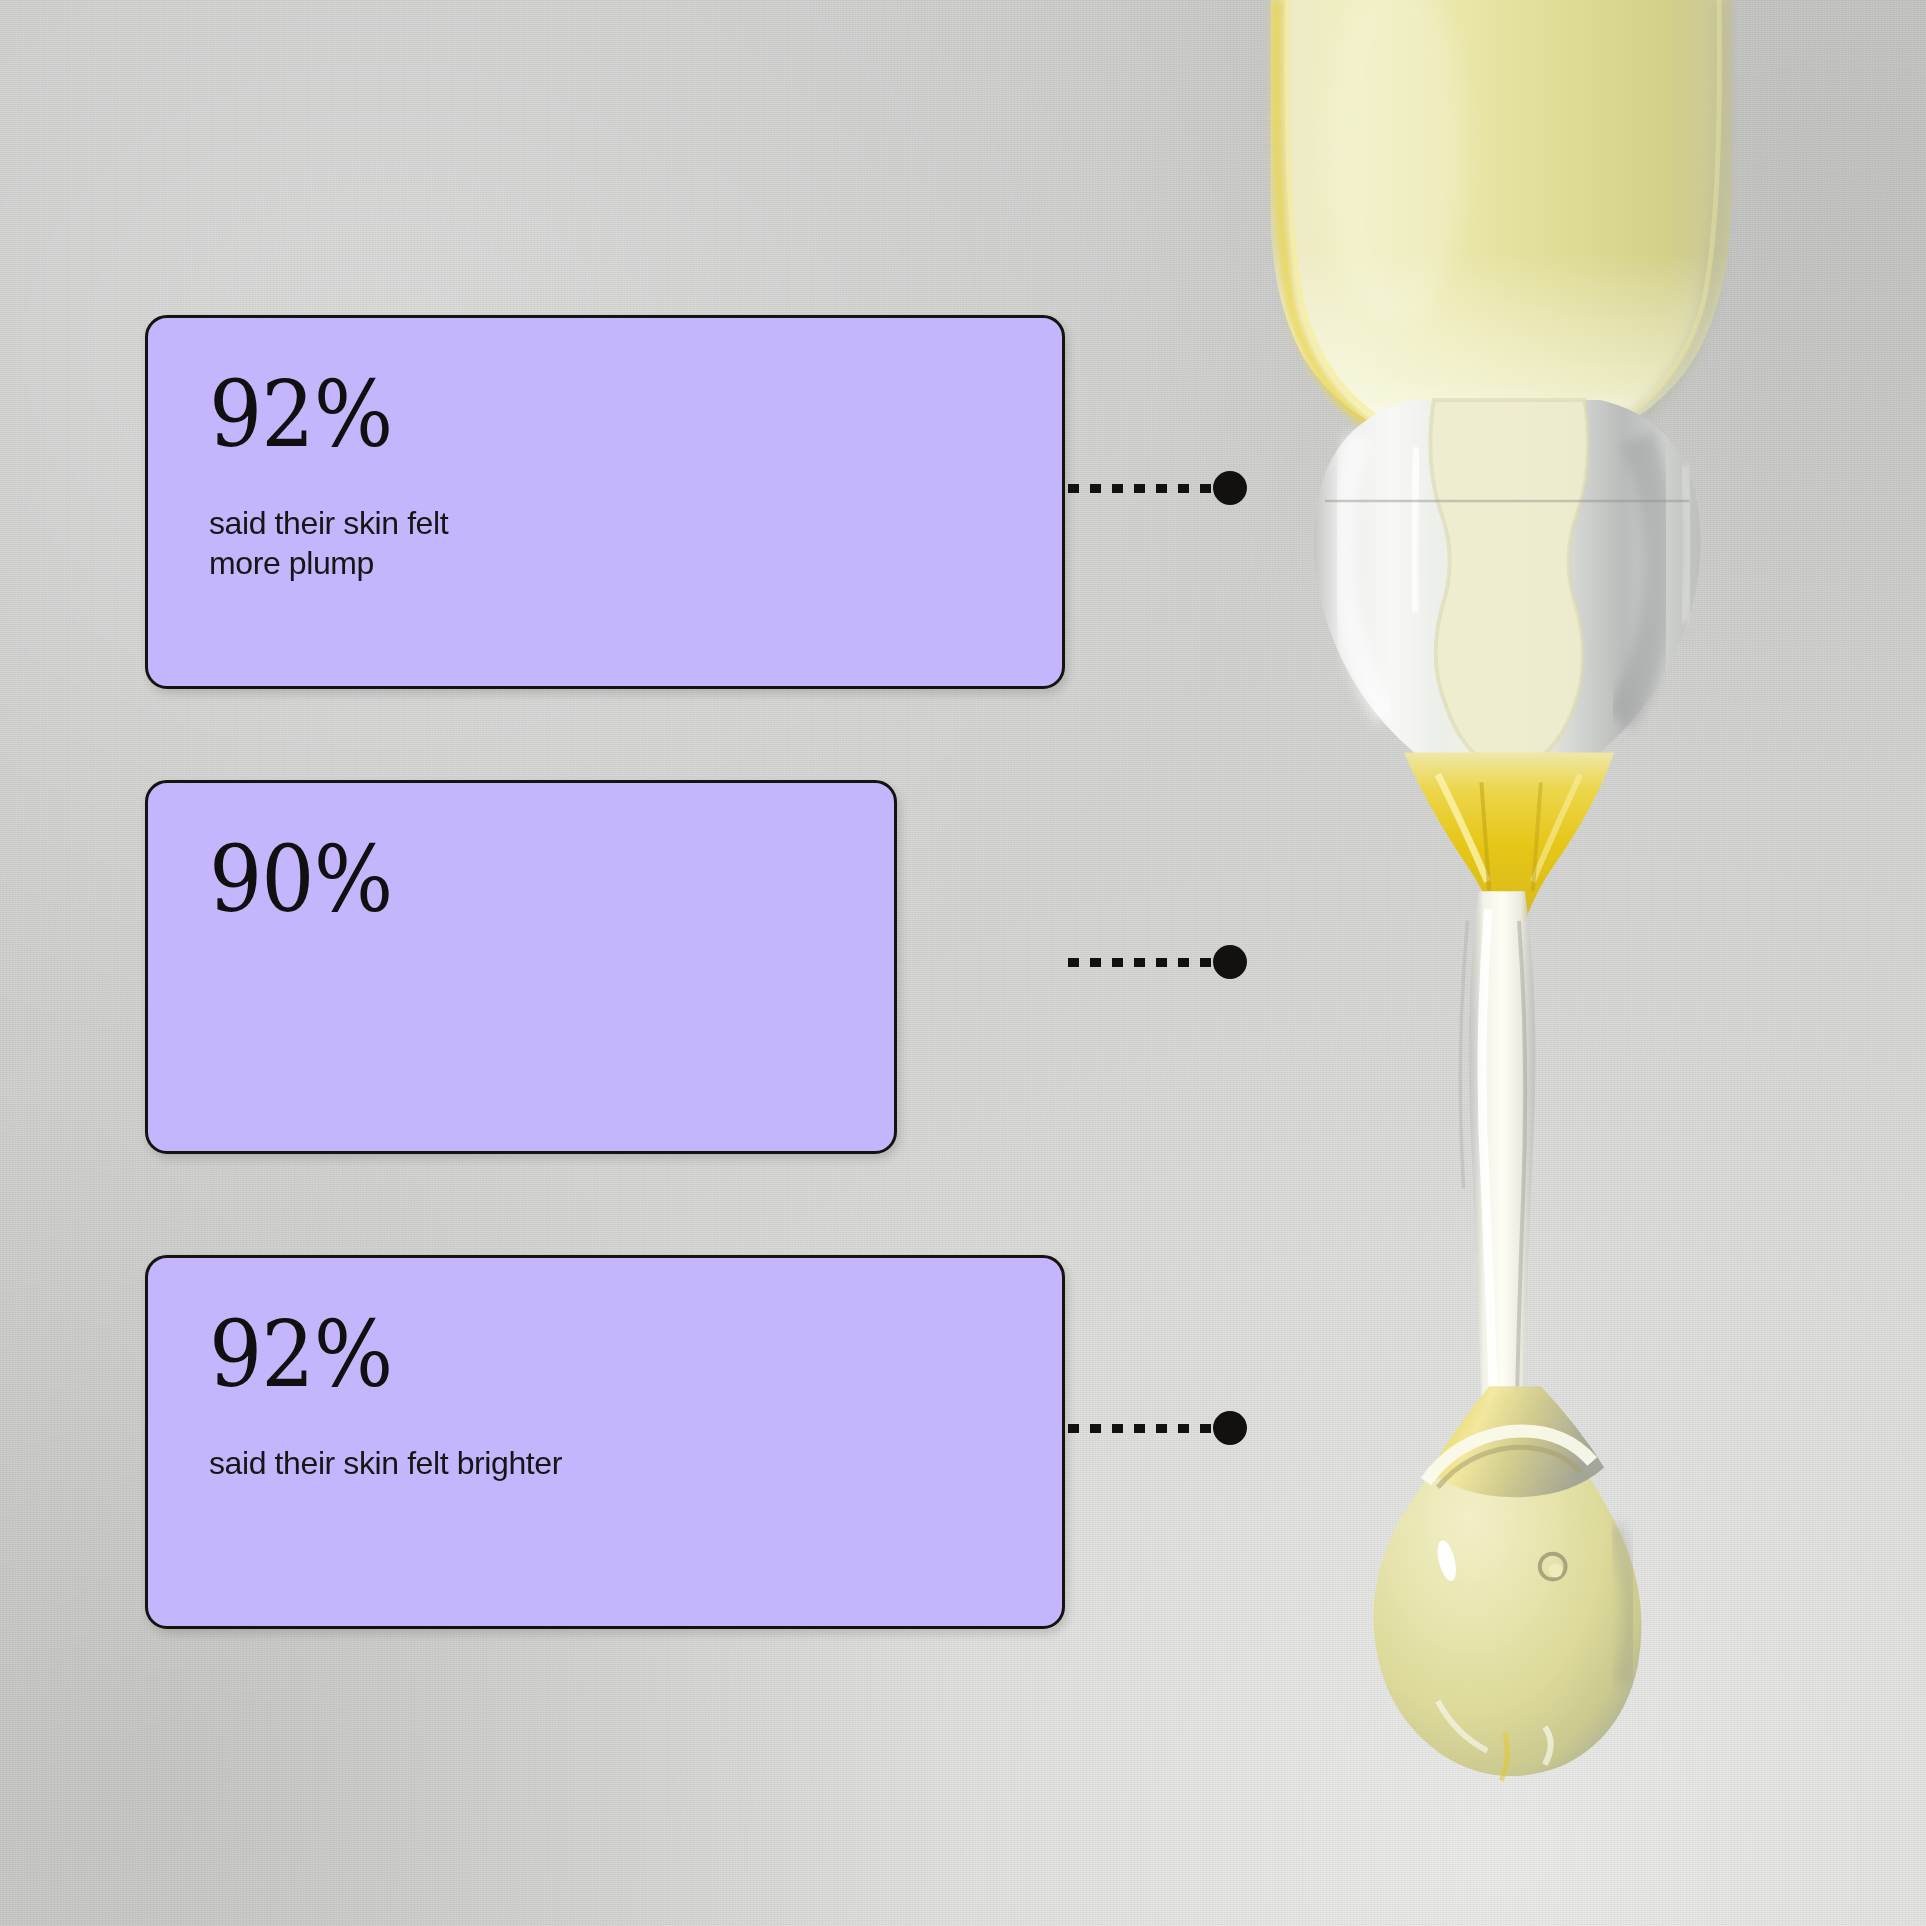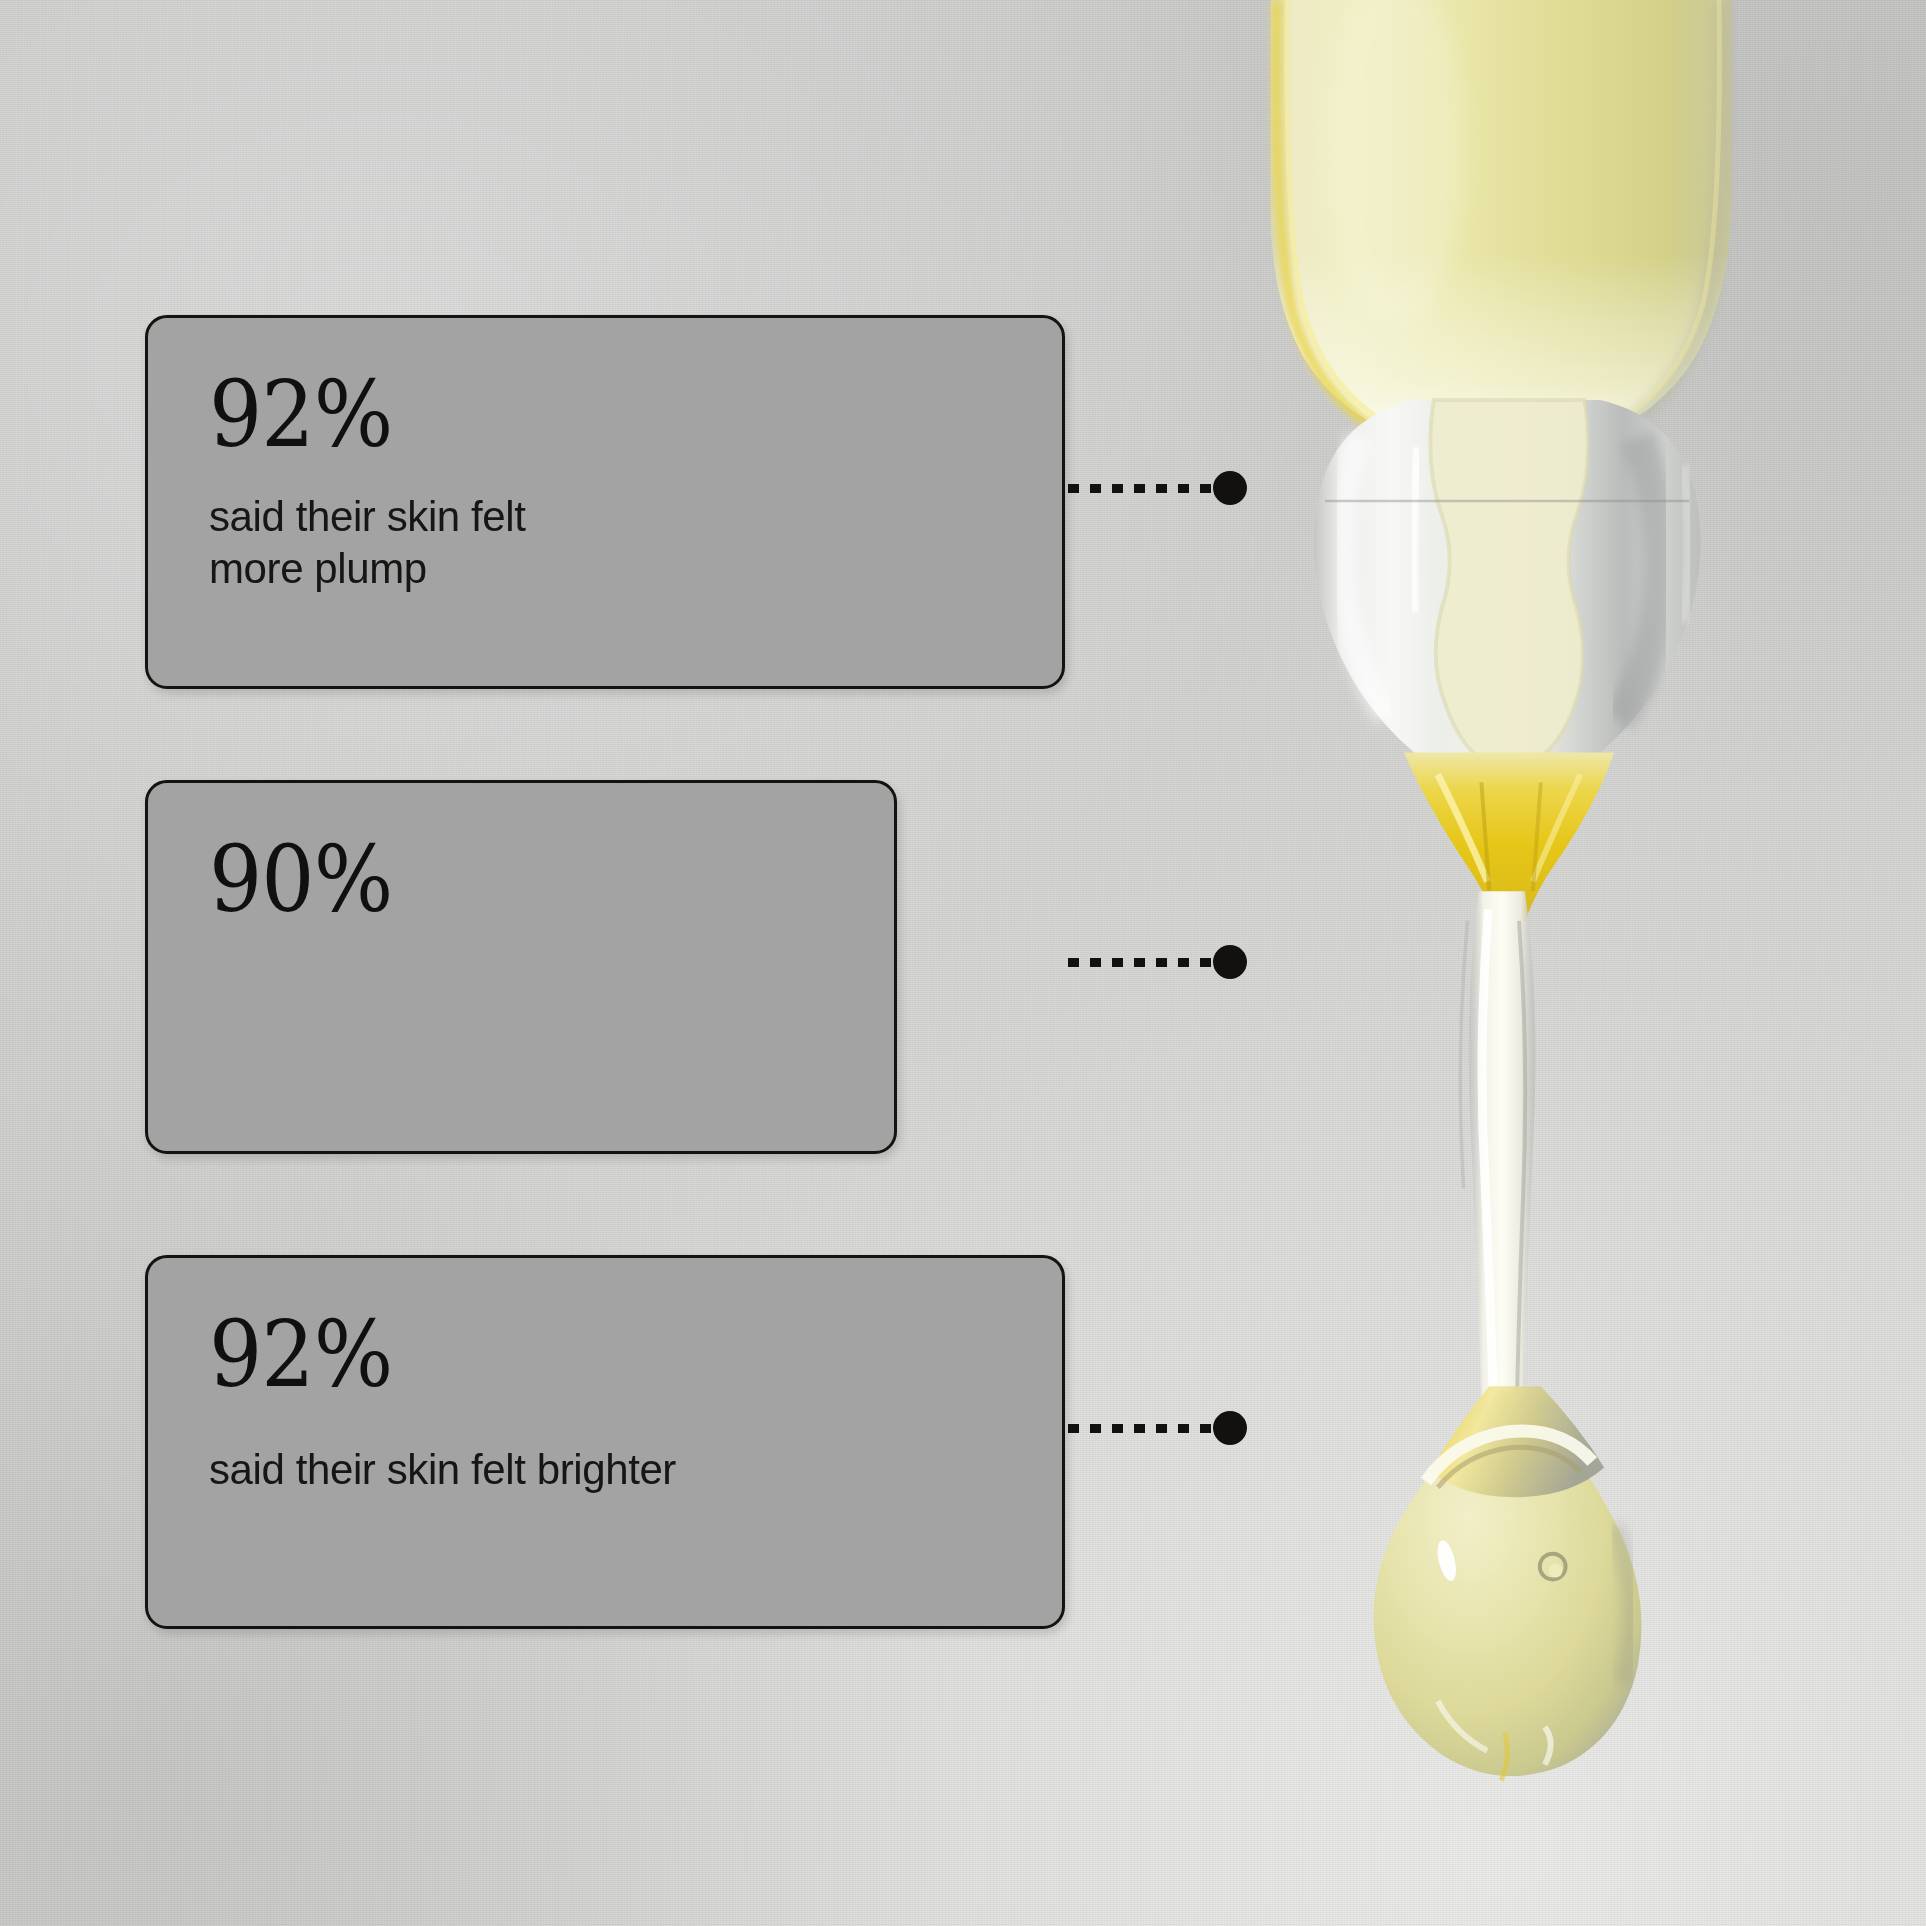--- a/index.html
+++ b/index.html
@@ -43,45 +43,45 @@
     mix-blend-mode: multiply;
   }
 
   
   .serum { position: absolute; left: 0; top: 0; width: 1927px; height: 1927px; pointer-events: none; }
 
   
   .card {
     position: absolute;
     box-sizing: border-box;
-    background: #a3a3a3;
+    background: #c4b5fd;
     border: 3px solid #15130f;
     border-radius: 22px;
     box-shadow: 3px 5px 9px rgba(40,40,40,0.17);
     padding: 51px 0 0 61px;
   }
   .card .pct {
     font-family: "DejaVu Serif", "Liberation Serif", serif;
     font-weight: 400;
     font-size: 91px;
     line-height: 1;
     letter-spacing: -1px;
     color: #111010;
     margin: 0;
     transform: scaleX(0.92);
     transform-origin: left center;
   }
   .card .desc {
     font-family: "Liberation Sans", sans-serif;
     font-weight: 400;
-    font-size: 42px;
+    font-size: 32px;
     line-height: 1.24;
     color: #17161400;
     color: #171614;
-    margin: 31px 0 0 0;
+    margin: 44px 0 0 0;
     letter-spacing: -0.4px;
     white-space: pre-line;
   }
 
   #card-0 { left: 145px; top: 315px;  width: 920px; height: 374px; }
   #card-1 { left: 145px; top: 780px;  width: 752px; height: 374px; }
   #card-2 { left: 145px; top: 1255px; width: 920px; height: 374px; }
   #card-2 .desc { margin-top: 44px; }
 
   

